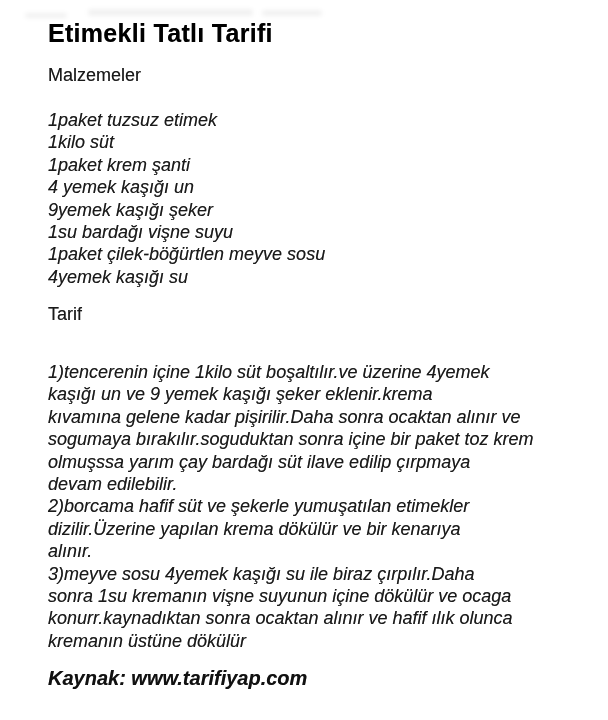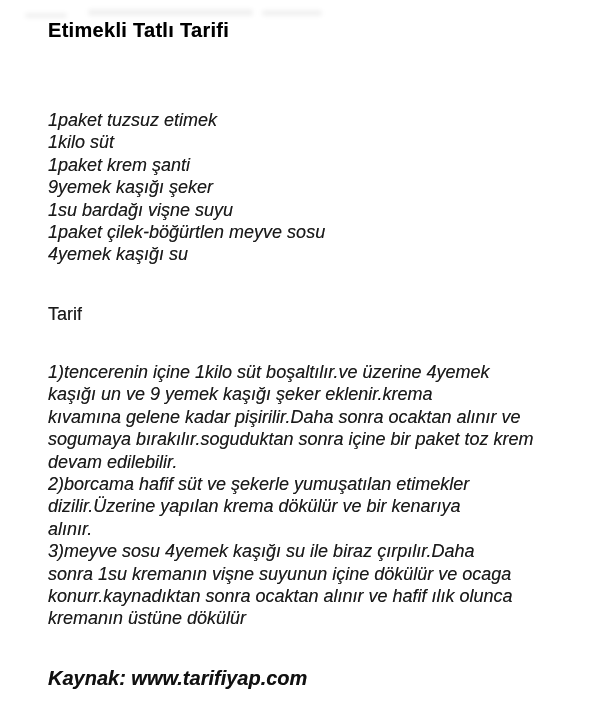--- a/index.html
+++ b/index.html
@@ -23,21 +23,21 @@
     background: var(--bg);
   }
   
   .page .txt {
     text-shadow: 0 0 0.6px rgba(25,25,25,0.55);
   }
   .doc-title {
     position: absolute;
     left: 48px;
     top: 19px;
-    font-size: 20px;
+    font-size: 25px;
     font-weight: 700;
     letter-spacing: 0.3px;
     color: var(--title-ink);
   }
   .section-heading {
     position: absolute;
     left: 48px;
     font-size: 18px;
     line-height: 22px;
   }
@@ -78,40 +78,43 @@
 <body>
 
 <div class="page">
 
   <div class="smudge smudge-1"></div>
   <div class="smudge smudge-2"></div>
   <div class="smudge smudge-3"></div>
 
   <h1 class="doc-title txt">Etimekli Tatlı Tarifi</h1>
 
+  <div class="section-heading heading-ingredients txt">Malzemeler</div>
 
   <ul class="line-list ingredients-list">
 
   <li class="txt">1paket tuzsuz etimek</li>
       <li class="txt">1kilo süt</li>
       <li class="txt">1paket krem şanti</li>
+      <li class="txt">4 yemek kaşığı un</li>
       <li class="txt">9yemek kaşığı şeker</li>
       <li class="txt">1su bardağı vişne suyu</li>
       <li class="txt">1paket çilek-böğürtlen meyve sosu</li>
       <li class="txt">4yemek kaşığı su</li>
     </ul>
 
   <div class="section-heading heading-directions txt">Tarif</div>
 
   <ul class="line-list directions-list">
 
   <li class="txt">1)tencerenin içine 1kilo süt boşaltılır.ve üzerine 4yemek</li>
       <li class="txt">kaşığı un ve 9 yemek kaşığı şeker eklenir.krema</li>
       <li class="txt">kıvamına gelene kadar pişirilir.Daha sonra ocaktan alınır ve</li>
       <li class="txt">sogumaya bırakılır.soguduktan sonra içine bir paket toz krem</li>
+      <li class="txt">olmuşssa yarım çay bardağı süt ilave edilip çırpmaya</li>
       <li class="txt">devam edilebilir.</li>
       <li class="txt">2)borcama hafif süt ve şekerle yumuşatılan etimekler</li>
       <li class="txt">dizilir.Üzerine yapılan krema dökülür ve bir kenarıya</li>
       <li class="txt">alınır.</li>
       <li class="txt">3)meyve sosu 4yemek kaşığı su ile biraz çırpılır.Daha</li>
       <li class="txt">sonra 1su kremanın vişne suyunun içine dökülür ve ocaga</li>
       <li class="txt">konurr.kaynadıktan sonra ocaktan alınır ve hafif ılık olunca</li>
       <li class="txt">kremanın üstüne dökülür</li>
     </ul>
 

